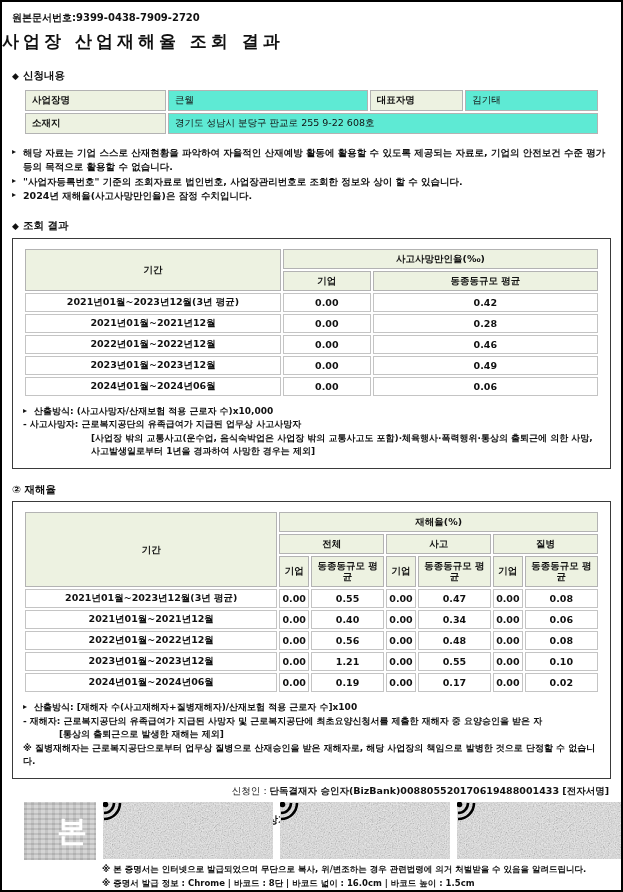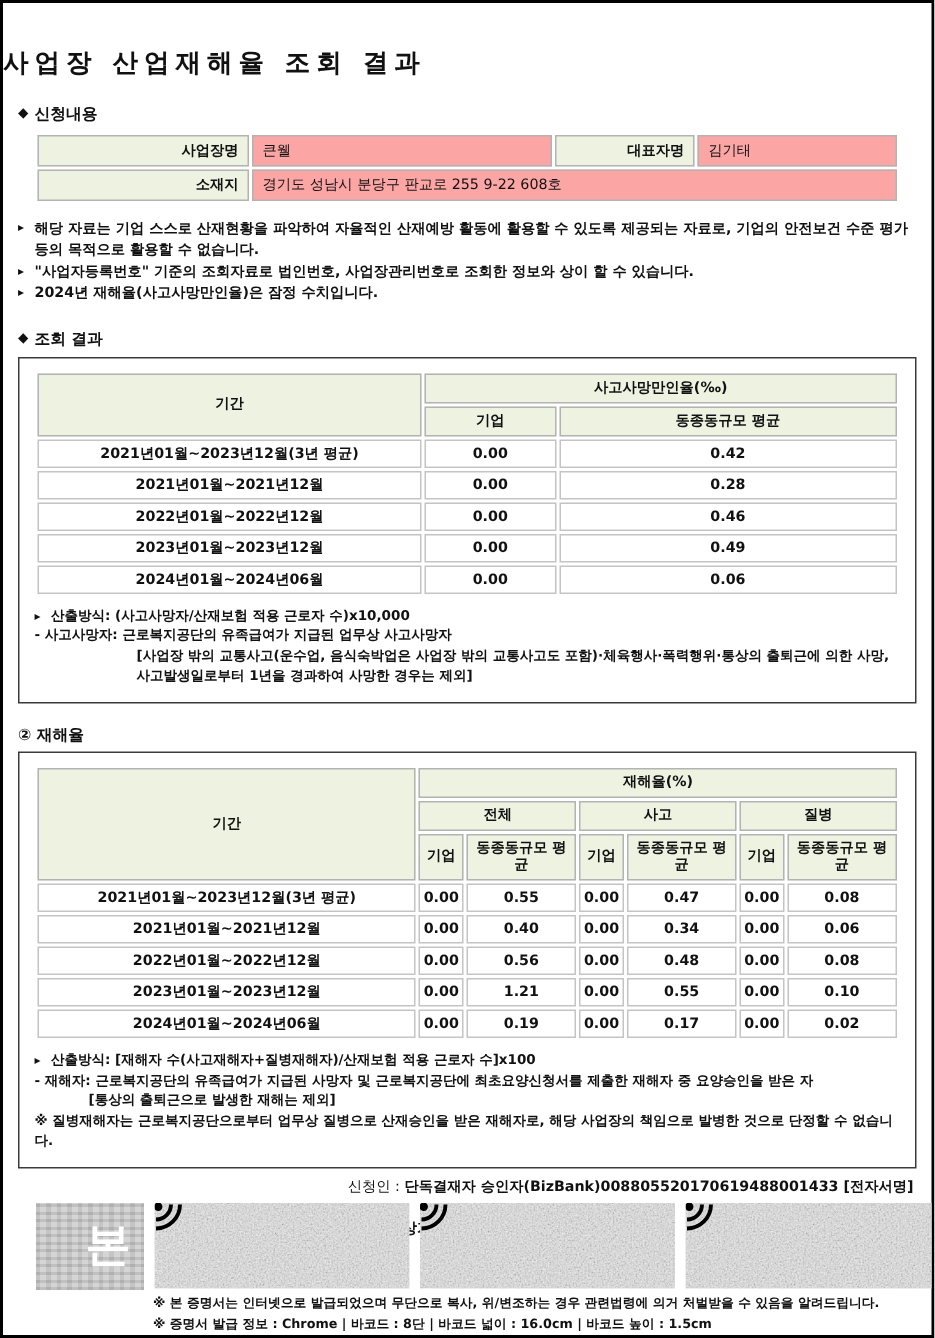--- a/index.html
+++ b/index.html
@@ -9,22 +9,22 @@
     font-family:"DejaVu Sans","Liberation Sans",sans-serif;color:#111;
   }
   .doc-no{position:absolute;top:9px;left:10px;font-size:10px;font-weight:bold;letter-spacing:0;}
   .title{margin:28px 0 0;text-align:left;font-size:17px;font-weight:bold;letter-spacing:4px;}
   .section-head{margin:16px 10px 5px;font-size:10.5px;font-weight:bold;display:flex;align-items:center;gap:4px;}
   .diamond{font-size:9px;}
   
   .tblwrap{margin:0 21px;}
   table{border-collapse:separate;border-spacing:2px;width:100%;}
   .info-table{font-size:9.5px;}
-  .info-table td{border:1px solid #b3b3b3;padding:3px 6px;vertical-align:middle;background:#fca5a5;}
-  .info-table td.lbl{background:#edf2e1;font-weight:bold;text-align:right;}
+  .info-table td{border:1px solid #b3b3b3;padding:3px 6px;vertical-align:middle;background:#5eead4;}
+  .info-table td.lbl{background:#edf2e1;font-weight:bold;text-align:left;}
   .w1{width:138px;} .w2{width:202px;} .w3{width:86px;} .w4{width:129px;}
   
   .notes{margin:10px 10px 0;font-size:9.5px;font-weight:bold;line-height:1.5;}
   .note-item{position:relative;padding-left:11px;}
   .note-item .tri{position:absolute;left:0;top:0;font-size:8px;}
   
   .caption{margin:14px 10px 4px;font-size:10.5px;font-weight:bold;}
   .box{border:1.5px solid #3a3a3a;margin:0 10px;padding:8px 10px 9px;}
   .data-table{font-size:9.5px;text-align:center;}
   .data-table th{background:#edf2e1;border:1px solid #b3b3b3;font-weight:bold;padding:3px 2px;line-height:1.25;}
@@ -60,20 +60,21 @@
   .barcode svg.noise{position:absolute;inset:0;width:100%;height:100%;}
   .barcode .arcs{position:absolute;top:0;left:0;width:20px;height:20px;}
   .footer{position:absolute;left:100px;top:861px;font-size:8.5px;font-weight:bold;line-height:1.6;white-space:nowrap;}
   .hiddefs{position:absolute;width:0;height:0;overflow:hidden;}
 </style>
 </head>
 <body>
 
 <div class="page">
 
+  <div class="doc-no">원본문서번호:9399-0438-7909-2720</div>
 
   <div class="title">사업장 산업재해율 조회 결과</div>
 
   <div class="section-head">
     <span class="diamond">◆</span>
     <span>신청내용</span>
   </div>
 
   <div class="tblwrap">
     <table class="info-table">

